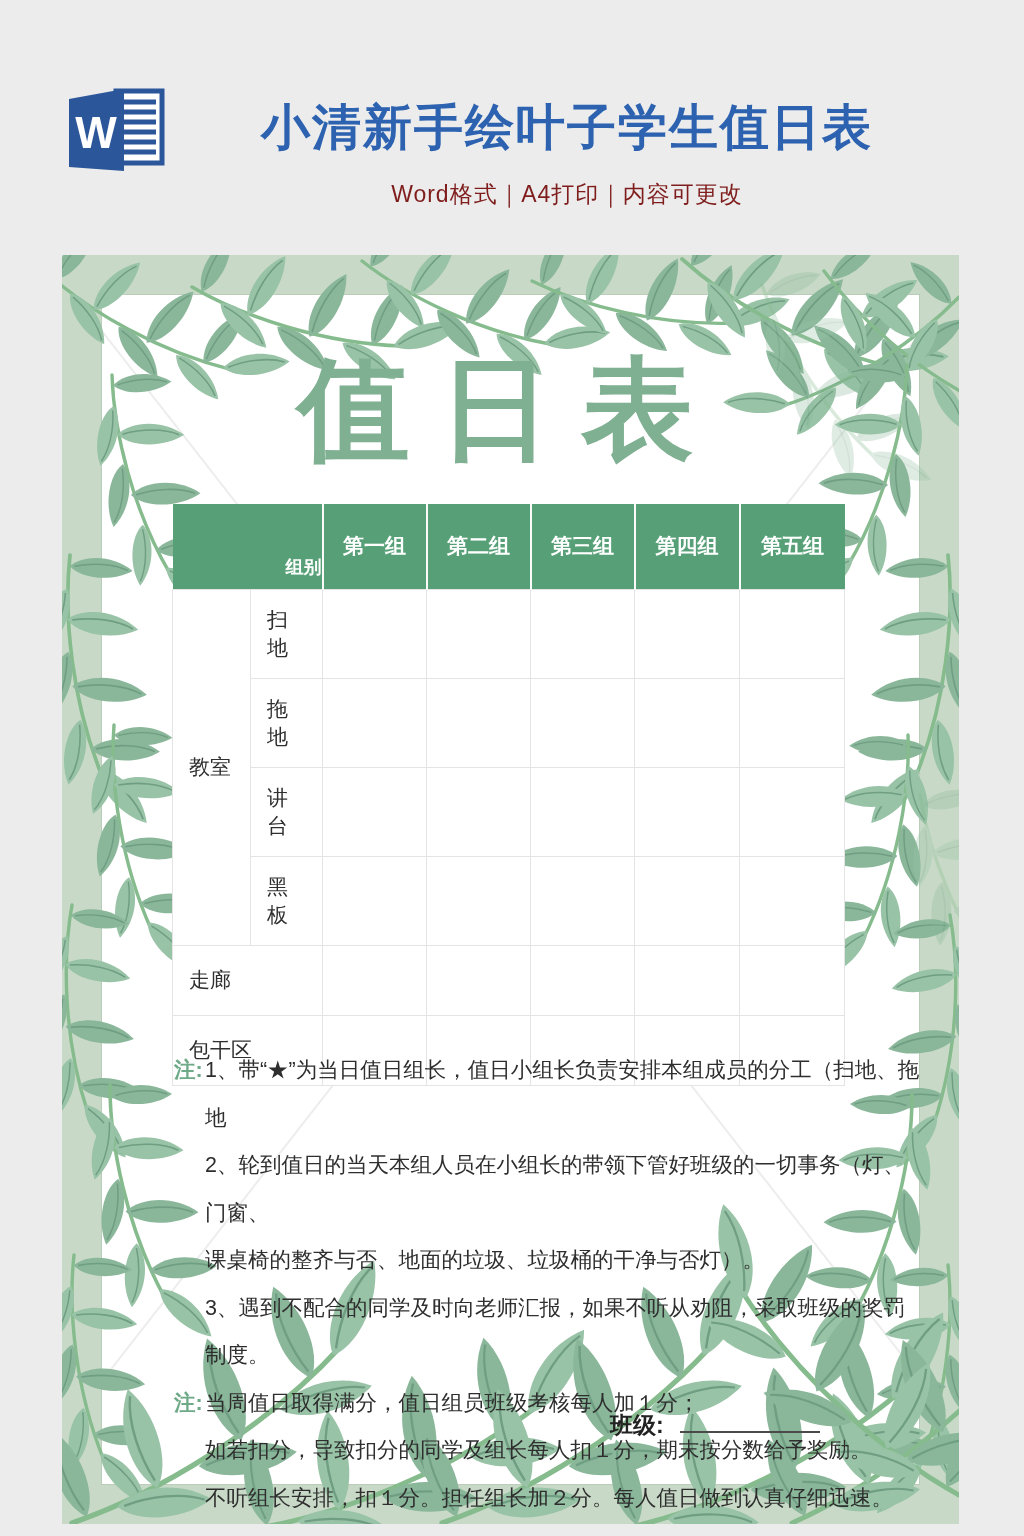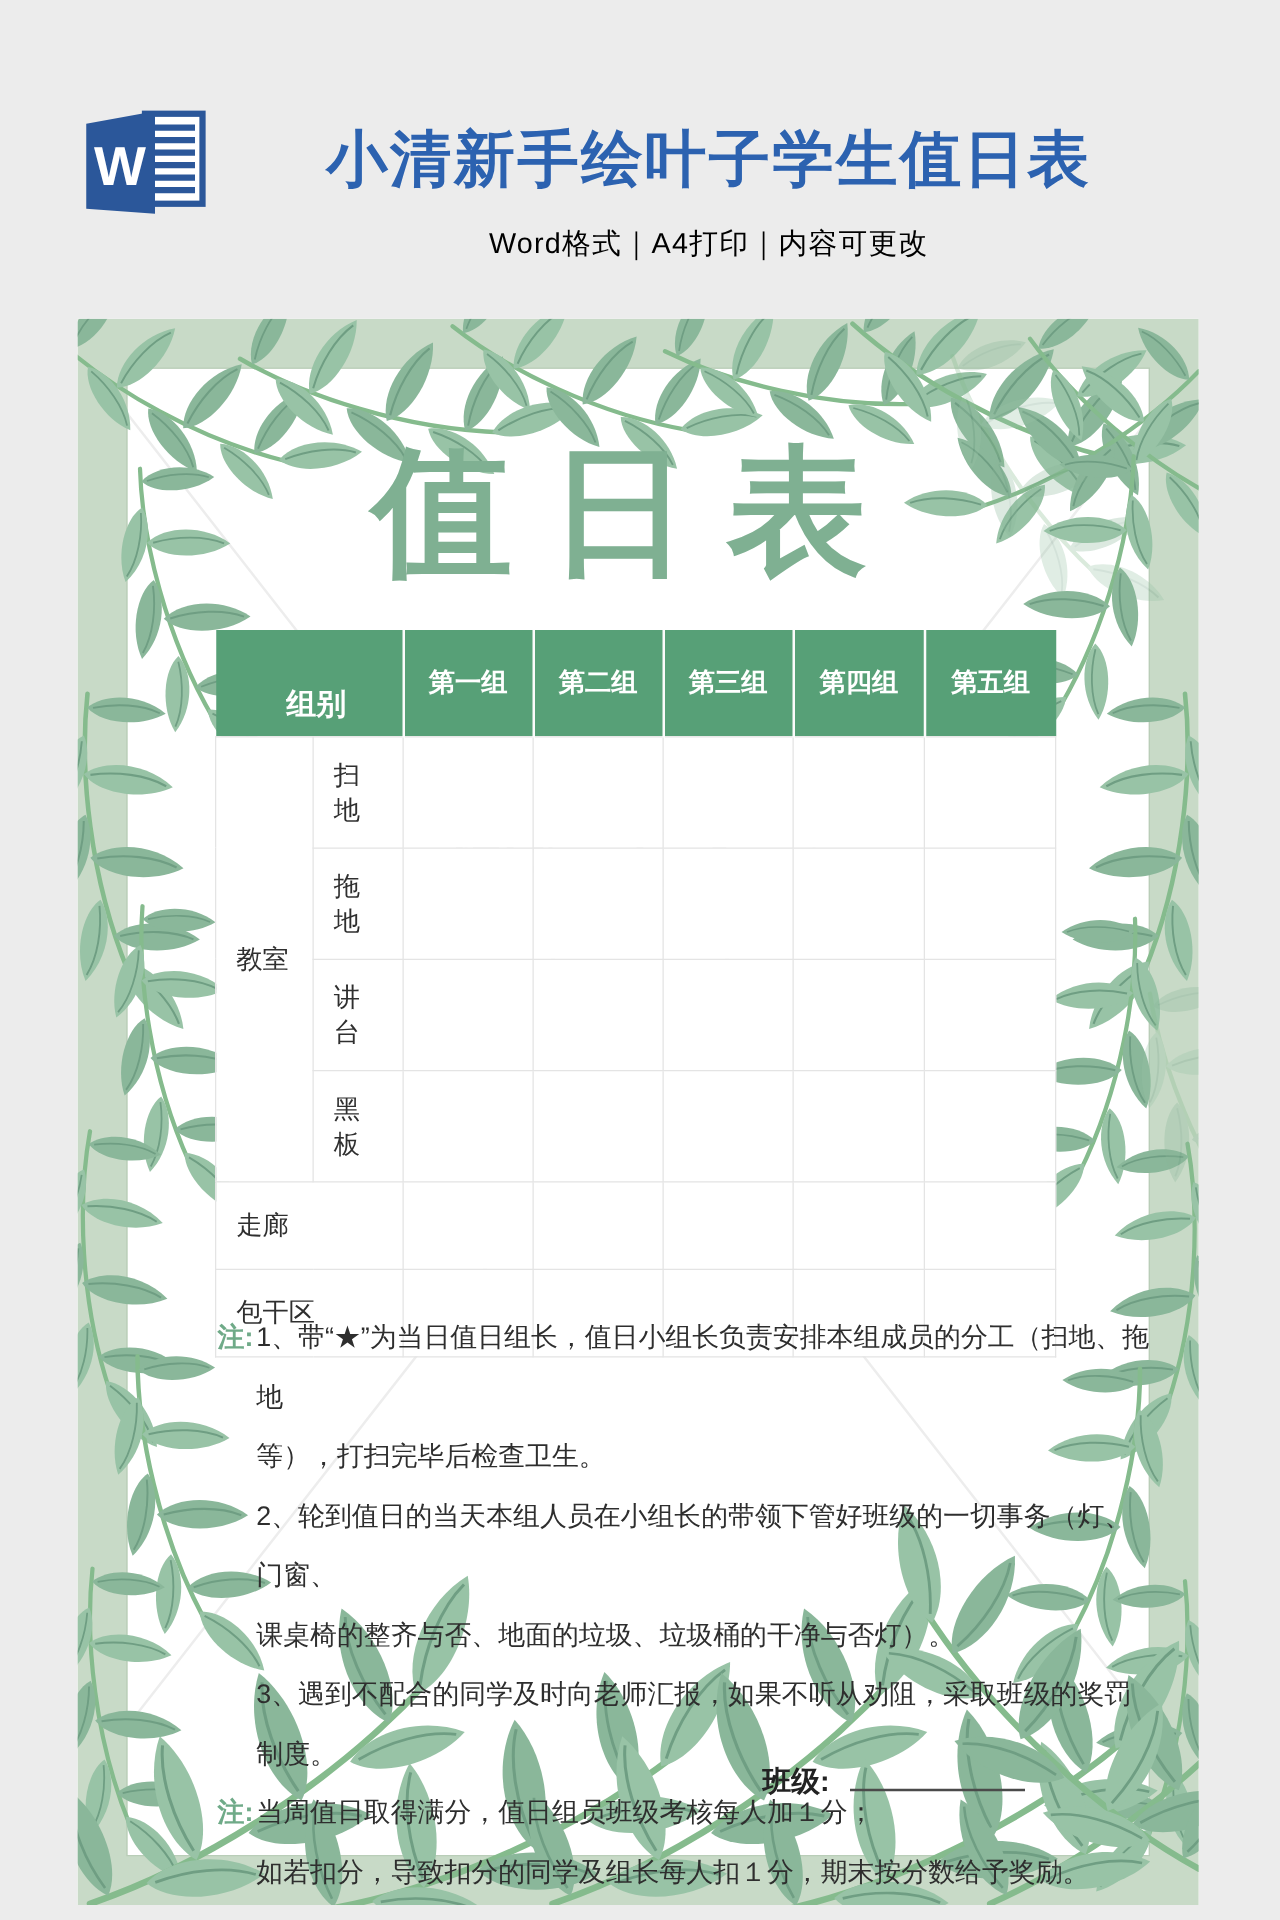--- a/index.html
+++ b/index.html
@@ -4,21 +4,21 @@
 <style>
   html,body { margin:0; padding:0; }
   body { font-family:"Liberation Sans", sans-serif; }
   .page { position:relative; width:1024px; height:1536px; background:#ececec; overflow:hidden; }
 
   
   .site-header { position:absolute; left:0; top:0; width:100%; height:230px; }
   .word-icon { position:absolute; left:64px; top:86px; width:104px; height:88px; }
   .header-text { position:absolute; left:110px; right:0; top:0; text-align:center; }
   .site-title { margin-top:95px; font-size:49px; font-weight:bold; color:#2c62b0; letter-spacing:2px; }
-  .site-subtitle { margin-top:18px; font-size:23px; color:#000000; letter-spacing:1px; }
+  .site-subtitle { margin-top:18px; font-size:23px; color:#7f1d1d; letter-spacing:1px; }
 
   
   .doc { position:absolute; left:62px; top:255px; width:897px; height:1269px; background:#ffffff; overflow:hidden; }
   .frame { position:absolute; inset:0; border:40px solid #c8dac7; pointer-events:none; z-index:0; }
   .frame-line { position:absolute; inset:39px; border:1px solid #b9cdb8; pointer-events:none; z-index:0; }
 
   .diag { position:absolute; left:-270px; top:600px; width:1440px; height:2px; background:#ededed; z-index:0; }
   .diag.d1 { transform:rotate(52deg); }
   .diag.d2 { transform:rotate(-52deg); }
 
@@ -37,21 +37,21 @@
   .watermark { position:absolute; left:300px; top:398px; font-size:54px; font-weight:bold;
     color:#d8d8d8; letter-spacing:8px; transform:rotate(-2deg); opacity:.85; }
 
   
   .duty-table { position:absolute; left:110px; top:249px; border-collapse:collapse; table-layout:fixed; width:672px; }
   .duty-table th, .duty-table td { padding:16px; }
   .duty-table thead tr { height:85px; }
   .duty-table tbody tr { height:70px; }
   .duty-table th { background:#57a077; color:#ffffff; font-size:21px; font-weight:bold; text-align:center; }
   .duty-table th + th { border-left:2px solid #fbfbfb; }
-  .duty-table th.corner { text-align:center; vertical-align:bottom; padding:0 0 10px 12px; font-size:24px; }
+  .duty-table th.corner { text-align:right; vertical-align:bottom; padding:0 0 10px 12px; font-size:18px; }
   .duty-table td { border:1px solid #e4e4e4; background:#ffffff; color:#2f2f2f; font-size:21px; vertical-align:middle; }
 
   
   .notes { position:absolute; left:112px; top:792px; width:748px; color:#2e2e2e; }
   .note { position:relative; padding-left:31px; font-size:21.5px; line-height:47.5px; }
   .note-label { position:absolute; left:0; top:0; color:#6faa88; font-weight:bold; }
 
   
   .class-line { position:absolute; left:548px; top:1150px; font-size:23px; font-weight:bold; color:#222222; white-space:nowrap; }
   .uline { display:inline-block; width:140px; height:26px; border-bottom:2px solid #4a4a4a; margin-left:16px; }
@@ -216,21 +216,20 @@
               <td></td>
               <td></td>
           </tr>
         </tbody>
       </table>
 
       <div class="notes">
         <div class="note">
           <span class="note-label">注:</span>
           <div>1、带“★”为当日值日组长，值日小组长负责安排本组成员的分工（扫地、拖地</div>
-          <div>等），打扫完毕后检查卫生。</div>
           <div>2、轮到值日的当天本组人员在小组长的带领下管好班级的一切事务（灯、门窗、</div>
           <div>课桌椅的整齐与否、地面的垃圾、垃圾桶的干净与否灯）。</div>
           <div>3、遇到不配合的同学及时向老师汇报，如果不听从劝阻，采取班级的奖罚制度。</div>
         </div>
         <div class="note">
           <span class="note-label">注:</span>
           <div>当周值日取得满分，值日组员班级考核每人加１分；</div>
           <div>如若扣分，导致扣分的同学及组长每人扣１分，期末按分数给予奖励。</div>
           <div>不听组长安排，扣１分。担任组长加２分。每人值日做到认真仔细迅速。</div>
         </div>

